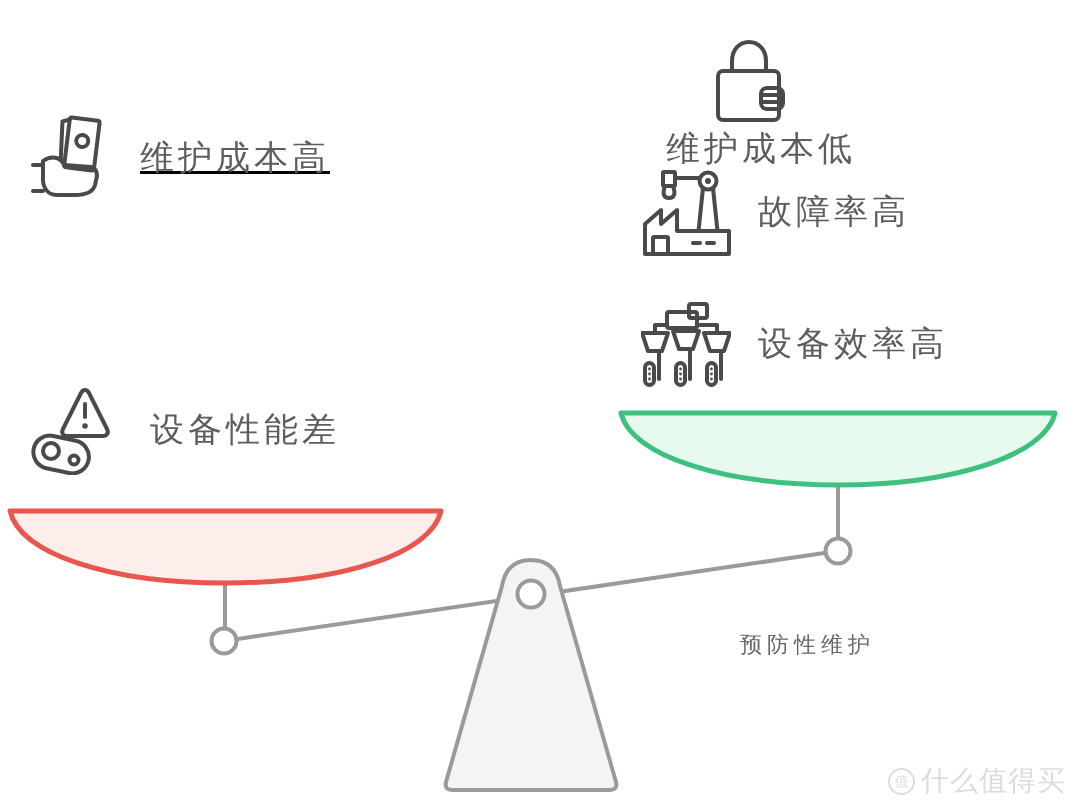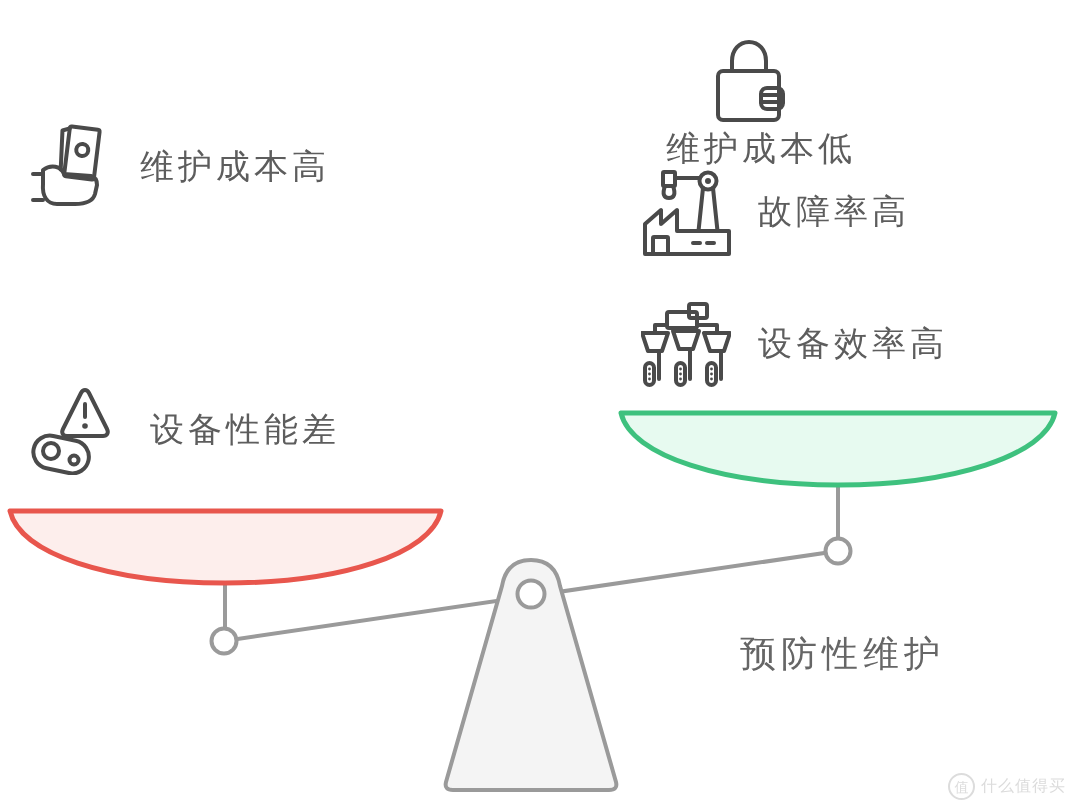--- a/index.html
+++ b/index.html
@@ -6,32 +6,32 @@
   #canvas{
     position:relative;width:1080px;height:809px;background:#ffffff;overflow:hidden;
     font-family:"Liberation Sans","DejaVu Sans",sans-serif;
   }
   .scale-svg{position:absolute;left:0;top:0;width:1080px;height:809px;}
   .item-row{position:absolute;display:flex;align-items:center;}
   .item-icon{width:92px;height:92px;flex:0 0 92px;display:flex;align-items:center;justify-content:center;}
   .item-label{font-size:34px;letter-spacing:4px;color:#5d5d5d;white-space:nowrap;}
   .left-row .item-label{margin-left:20px;}
   .right-row .item-label{margin-left:26px;}
-  .pan-label{position:absolute;font-size:36px;letter-spacing:5px;color:#666666;white-space:nowrap;}
+  .pan-label{position:absolute;font-size:22px;letter-spacing:5px;color:#666666;white-space:nowrap;}
   #label-cheap{left:145px;top:724px;}
   #label-preventive{left:740px;top:630px;}
   .watermark{
     position:absolute;right:14px;bottom:9px;display:flex;align-items:center;gap:6px;
     color:#dcdcdc;
   }
   .watermark-badge{
     width:23px;height:23px;border:2px solid #dcdcdc;border-radius:50%;
     display:flex;align-items:center;justify-content:center;font-size:14px;line-height:1;
   }
-  .watermark-text{font-size:16px;letter-spacing:1px;}
+  .watermark-text{font-size:28px;letter-spacing:1px;}
   svg.icon{stroke:#4a4a4a;fill:none;stroke-width:4;stroke-linecap:round;stroke-linejoin:round;}
   svg.icon .dot{fill:#4a4a4a;stroke:none;}
 </style>
 </head>
 <body>
 
 <div id="canvas">
 
   <svg class="scale-svg" viewBox="0 0 1080 809" aria-hidden="true">
 
@@ -43,21 +43,21 @@
     <path d="M 10,511 L 441,511 C 431,554 341,583 225,583 C 109,583 20,554 10,511 Z" fill="#fdeeec" stroke="#e8564d" stroke-width="5" stroke-linejoin="round"></path>
     <path d="M 621,413 L 1055,413 C 1045,456 952,485 838,485 C 724,485 631,456 621,413 Z" fill="#e7faf0" stroke="#3ec17e" stroke-width="5" stroke-linejoin="round"></path>
 
     <path d="M 446,782 L 502,586 C 505,569 515,560 531,560 C 547,560 557,569 560,586 L 616,782 Q 618,790 609,790 L 453,790 Q 444,790 446,782 Z" fill="#f4f4f4" stroke="#9a9a9a" stroke-width="4" stroke-linejoin="round"></path>
     <circle cx="531" cy="594" r="13.5" fill="#ffffff" stroke="#9a9a9a" stroke-width="4"></circle>
 
     <circle cx="224" cy="641" r="12.5" fill="#ffffff" stroke="#9a9a9a" stroke-width="4"></circle>
     <circle cx="838" cy="551" r="12.5" fill="#ffffff" stroke="#9a9a9a" stroke-width="4"></circle>
   </svg>
 
-  <div class="item-row left-row" style="left:28px;top:121px;">
+  <div class="item-row left-row" style="left:28px;top:112px;text-decoration:underline;">
     <span class="item-icon">
       <svg class="icon" viewBox="0 0 90 90" width="90" height="90">
         <g transform="rotate(7 53 30)">
           <path d="M38,8 L31,11 L34,50"></path>
           <rect x="38" y="6" width="30" height="50" rx="2"></rect>
           <circle cx="53" cy="28" r="6"></circle>
         </g>
         <path d="M4,52 H14 M4,78 H14"></path>
         <path d="M14,48 C22,42 32,44 35,52 L62,54 C66,55 68,58 68,63 L66,72 C64,79 56,82 46,82 L28,82 C18,82 13,74 14,62 Z"></path>
       </svg>

